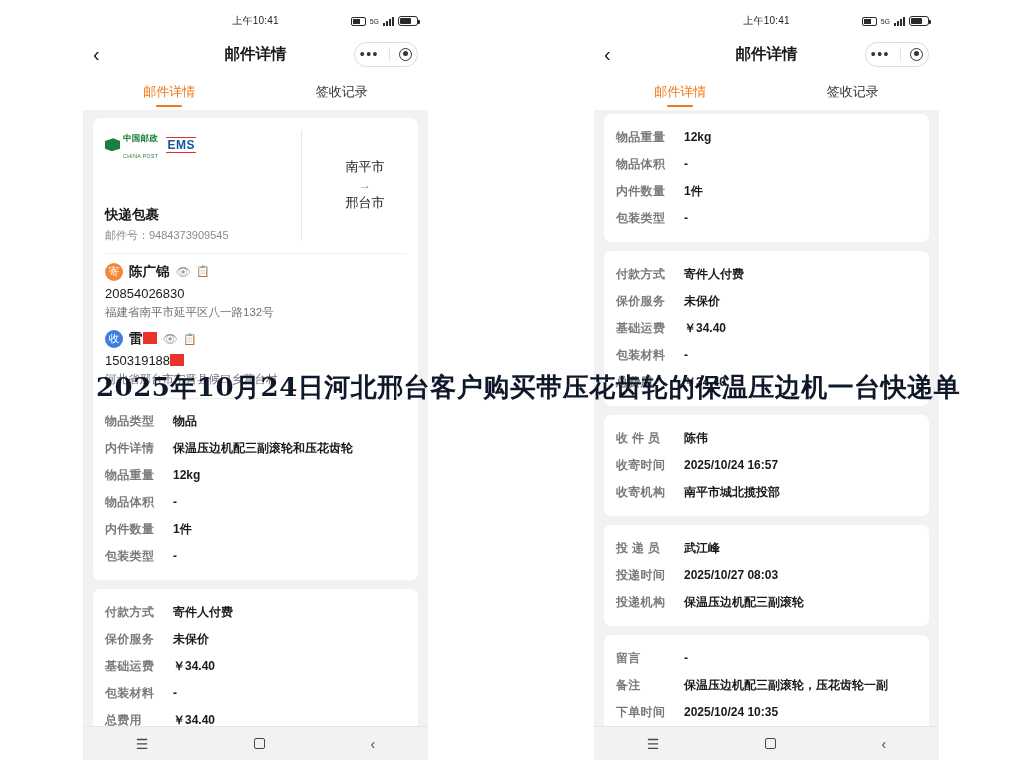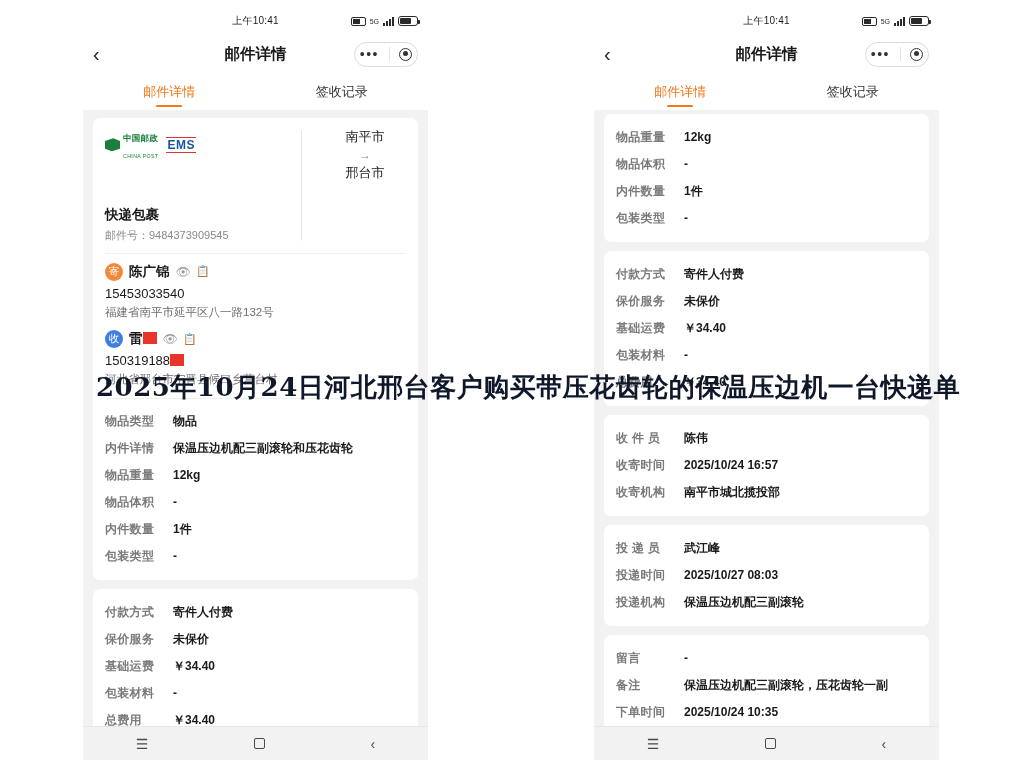--- a/index.html
+++ b/index.html
@@ -177,21 +177,21 @@
     overflow: hidden;
   }
   .card {
     background: #ffffff;
     border-radius: 7px;
     margin-bottom: 9px;
     padding: 10px 12px;
   }
 
   
-  .route-head { display: flex; align-items: flex-start; gap: 12px; }
+  .route-head { display: flex; align-items: center; gap: 12px; }
   .route-left { flex: 1; padding-right: 8px; }
   .brand-row { display: flex; align-items: center; gap: 8px; margin-bottom: 5px; }
   .post-logo {
     display: inline-flex; align-items: center; gap: 3px;
   }
   .post-mark {
     width: 15px; height: 13px; background: #1a7f3c;
     clip-path: polygon(0 20%, 55% 0, 100% 20%, 100% 80%, 45% 100%, 0 80%);
   }
   .post-txt { line-height: 1.05; }
@@ -358,21 +358,21 @@
 
         <div class="sep-line"></div>
 
         <div class="blk">
           <div class="person-row">
             <span class="badge badge-send">寄</span>
             <span class="person-name">陈广锦</span>
             <span class="eye-ic">👁</span>
             <span class="copy-ic">📋</span>
           </div>
-          <div class="person-phone">15453033540</div>
+          <div class="person-phone">20854026830</div>
           <div class="person-addr">福建省南平市延平区八一路132号</div>
         </div>
 
         <div class="blk">
           <div class="person-row">
             <span class="badge badge-recv">收</span>
             <span class="person-name"><span>雷</span><span class="mask"></span></span>
             <span class="eye-ic">👁</span>
             <span class="copy-ic">📋</span>
           </div>

